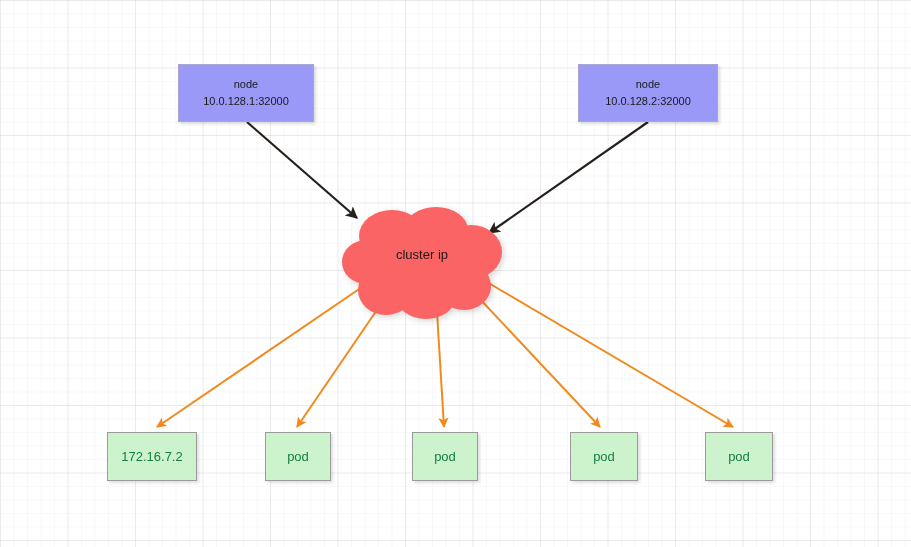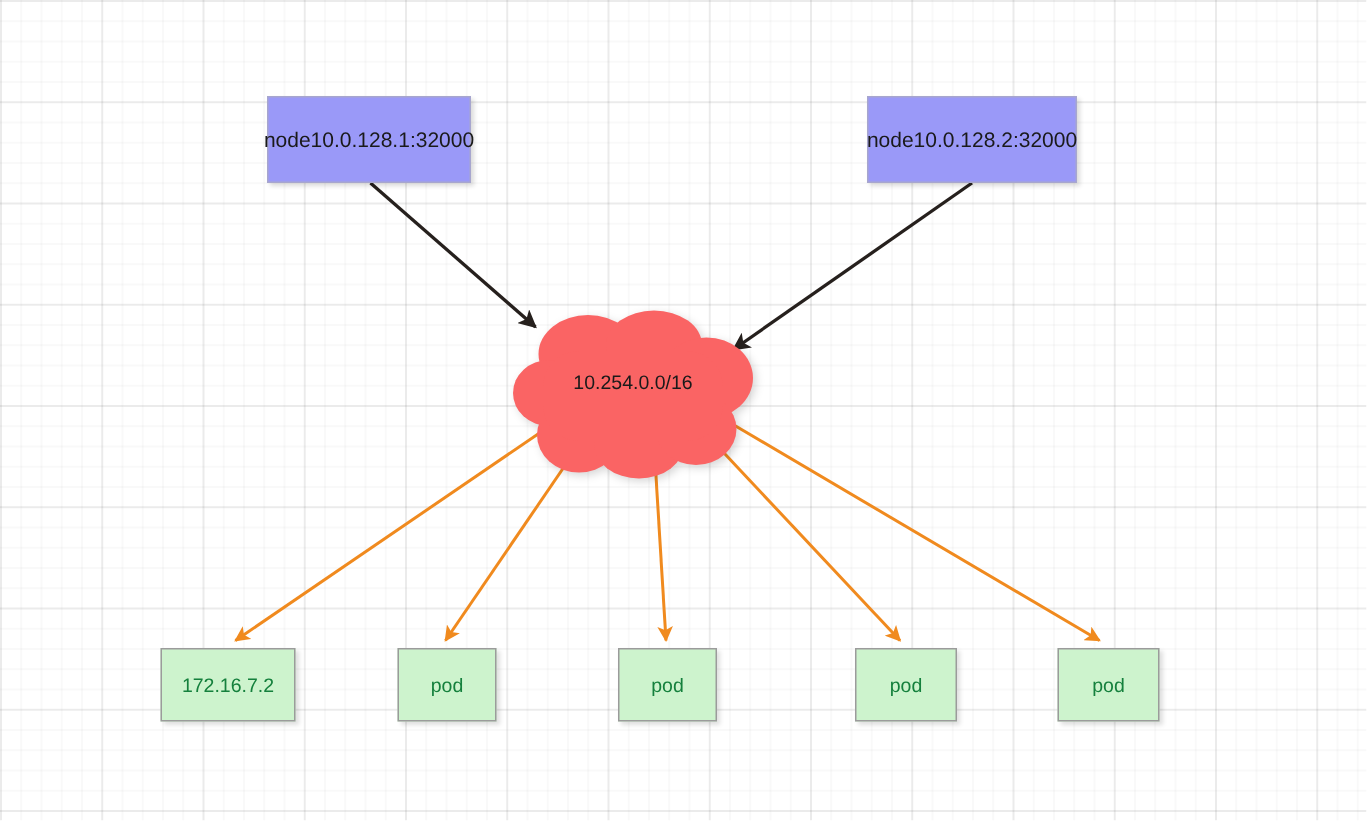--- a/index.html
+++ b/index.html
@@ -30,25 +30,25 @@
     height: 547px;
     pointer-events: none;
   }
   .node-box {
     position: absolute;
     box-sizing: border-box;
     background: #9a99f8;
     border: 1px solid #a7a6ce;
     box-shadow: 2px 2px 3px rgba(0,0,0,0.14);
     display: flex;
-    flex-direction: row;
+    flex-direction: column;
     align-items: center;
     justify-content: center;
     color: #1a1a1a;
-    font-size: 14px;
+    font-size: 11px;
     line-height: 17px;
     text-align: center;
   }
   .pod-box {
     position: absolute;
     box-sizing: border-box;
     background: #cdf3cd;
     border: 1px solid #9b9b9b;
     box-shadow: 2px 2px 3px rgba(0,0,0,0.13);
     display: flex;
@@ -131,21 +131,21 @@
         <ellipse cx="96" cy="24" rx="32" ry="23"></ellipse>
         <ellipse cx="131" cy="46" rx="31" ry="27"></ellipse>
         <ellipse cx="26" cy="56" rx="24" ry="22"></ellipse>
         <ellipse cx="46" cy="84" rx="28" ry="25"></ellipse>
         <ellipse cx="86" cy="90" rx="30" ry="23"></ellipse>
         <ellipse cx="124" cy="80" rx="27" ry="24"></ellipse>
         <rect x="22" y="28" width="120" height="60" rx="24"></rect>
       </g>
     </svg>
     <div class="cloud-label">
-      <div>10.254.0.0/16</div>
+      <div>cluster ip</div>
     </div>
   </div>
 
   <div class="pod-box" style="left:107px; top:432px; width:90px; height:49px;">
     <span>172.16.7.2</span>
   </div>
 
   <div class="pod-box" style="left:265px; top:432px; width:66px; height:49px;">
     <span>pod</span>
   </div>

